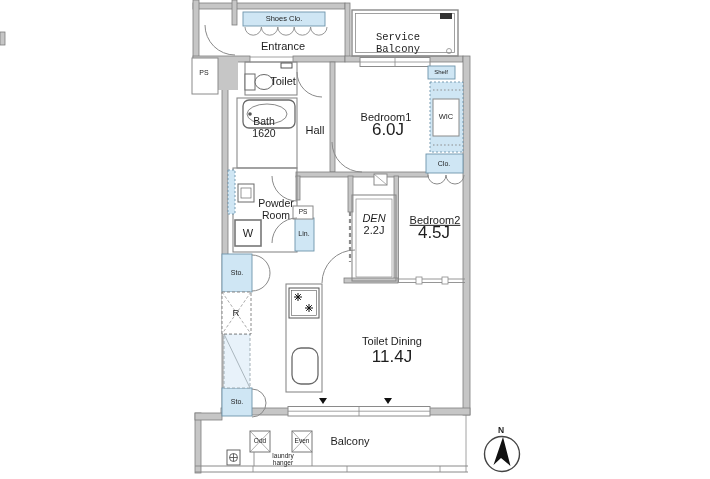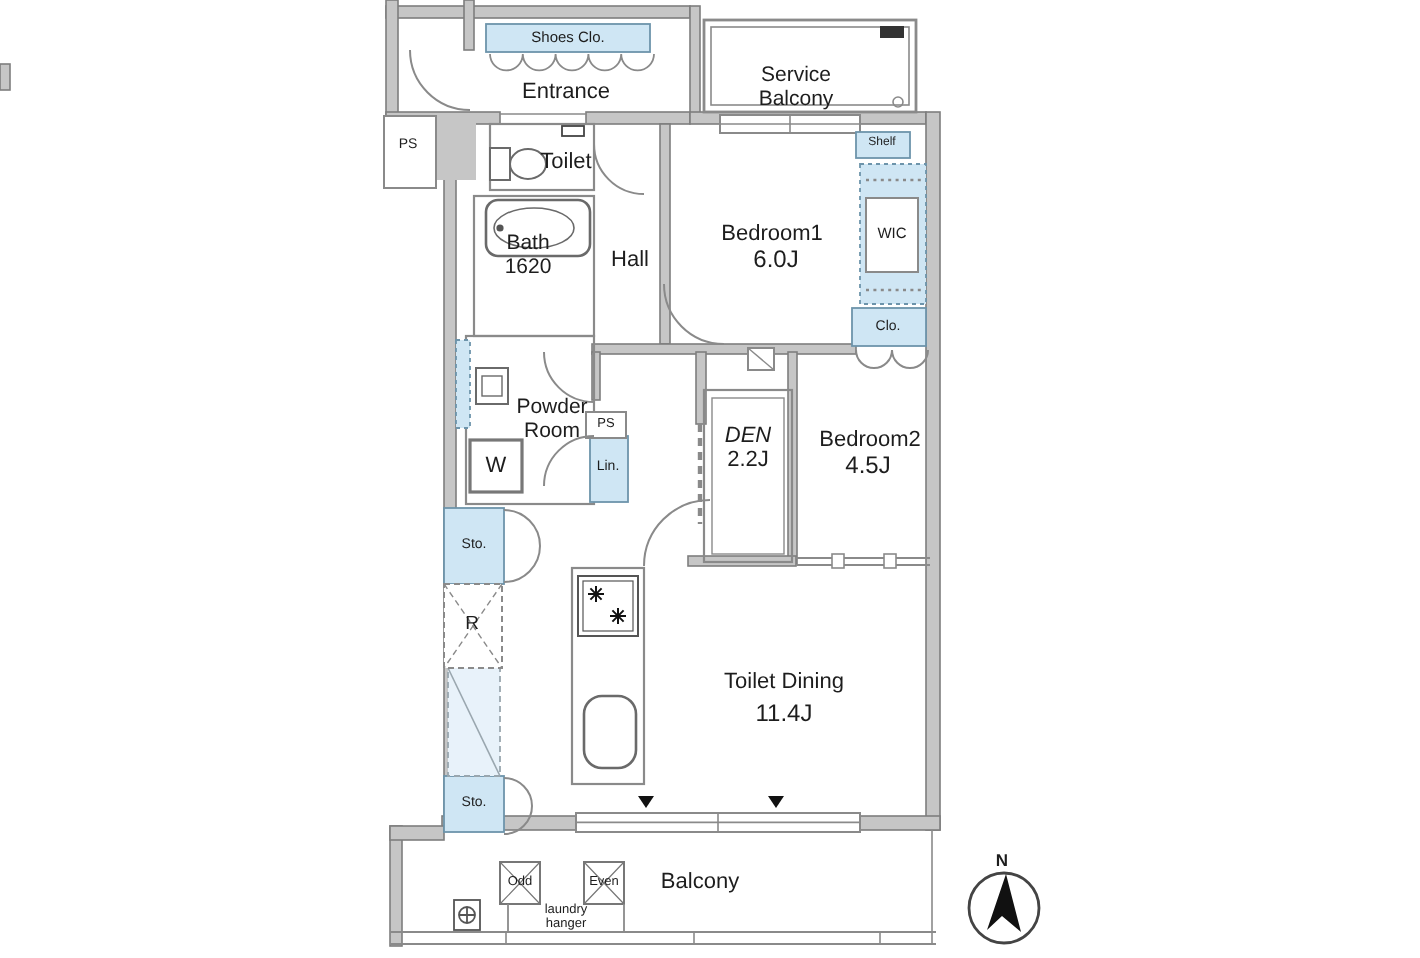--- a/index.html
+++ b/index.html
@@ -3,21 +3,21 @@
 <meta charset="utf-8">
 <style>
   html,body{margin:0;padding:0;background:#fff;}
   .canvas{position:relative;width:710px;height:479px;background:#ffffff;overflow:hidden;
           font-family:"Liberation Sans",sans-serif;color:#1f1f1f;}
   .plan-svg{position:absolute;left:0;top:0;z-index:1;}
   .lbl{position:absolute;transform:translate(-50%,-50%);z-index:3;text-align:center;
        white-space:pre-line;color:#1d1d1d;line-height:1.12;}
   .s6{font-size:6px;}   .s65{font-size:6.5px;} .s7{font-size:7px;}
   .s75{font-size:7.5px;}.s85{font-size:8.5px;} .s95{font-size:9.5px;}
-  .s10{font-size:10.5px;}.s11{font-size:11px;} .s12{font-size:12px;}
+  .s10{font-size:10.5px;}.s11{font-size:11px;} .s12{font-size:17px;}
   .bold{font-weight:bold;}
   .watermark{position:absolute;left:303px;top:219px;width:104px;height:39px;z-index:4;
              background:rgba(45,93,168,0.55);display:flex;align-items:center;justify-content:center;
              font-size:29px;font-weight:bold;letter-spacing:9px;text-indent:9px;
              color:rgba(255,255,255,0.8);}
 </style>
 </head>
 <body>
 
 <div class="canvas">
@@ -161,39 +161,39 @@
     </g>
 
     <g>
       <circle cx="502" cy="454" r="17.5" fill="#fff" stroke="#444" stroke-width="1.4"></circle>
       <polygon points="503,437 510.5,466 501,458 493.5,465" fill="#111"></polygon>
     </g>
   </svg>
 
   <div class="lbl s75" style="left:284px;top:19px;">Shoes Clo.</div>
   <div class="lbl s11" style="left:283px;top:46px;">Entrance</div>
-  <div class="lbl s10" style="left:398px;top:44px;">Service
+  <div class="lbl s10" style="left:398px;top:44px;font-family:Liberation Mono, monospace;">Service
 Balcony</div>
   <div class="lbl s7" style="left:204px;top:73px;">PS</div>
   <div class="lbl s11" style="left:283px;top:81px;">Toilet</div>
   <div class="lbl s10" style="left:264px;top:128px;">Bath
 1620</div>
   <div class="lbl s11" style="left:315px;top:130px;">Hall</div>
   <div class="lbl s11" style="left:386px;top:117px;">Bedroom1</div>
   <div class="lbl s12" style="left:388px;top:130px;">6.0J</div>
   <div class="lbl s6" style="left:441px;top:72px;">Shelf</div>
   <div class="lbl s75" style="left:446px;top:117px;">WIC</div>
   <div class="lbl s7" style="left:444px;top:164px;">Clo.</div>
   <div class="lbl s10" style="left:276px;top:210px;">Powder
 Room</div>
   <div class="lbl s65" style="left:303px;top:212px;">PS</div>
   <div class="lbl s7" style="left:304px;top:234px;">Lin.</div>
   <div class="lbl s11" style="left:374px;top:218px;font-style:italic;">DEN</div>
   <div class="lbl s11" style="left:374px;top:230px;">2.2J</div>
-  <div class="lbl s11" style="left:435px;top:220px;">Bedroom2</div>
+  <div class="lbl s11" style="left:435px;top:220px;text-decoration:underline;">Bedroom2</div>
   <div class="lbl s12" style="left:434px;top:233px;text-align:right;">4.5J</div>
   <div class="lbl s11" style="left:248px;top:233px;">W</div>
   <div class="lbl s7" style="left:237px;top:273px;">Sto.</div>
   <div class="lbl s95" style="left:236px;top:313px;">R</div>
   <div class="lbl s7" style="left:237px;top:402px;">Sto.</div>
   <div class="lbl s11" style="left:392px;top:341px;">Toilet Dining</div>
   <div class="lbl s12" style="left:392px;top:357px;">11.4J</div>
   <div class="lbl s11" style="left:350px;top:441px;">Balcony</div>
   <div class="lbl s65" style="left:260px;top:441px;">Odd</div>
   <div class="lbl s65" style="left:302px;top:441px;">Even</div>

